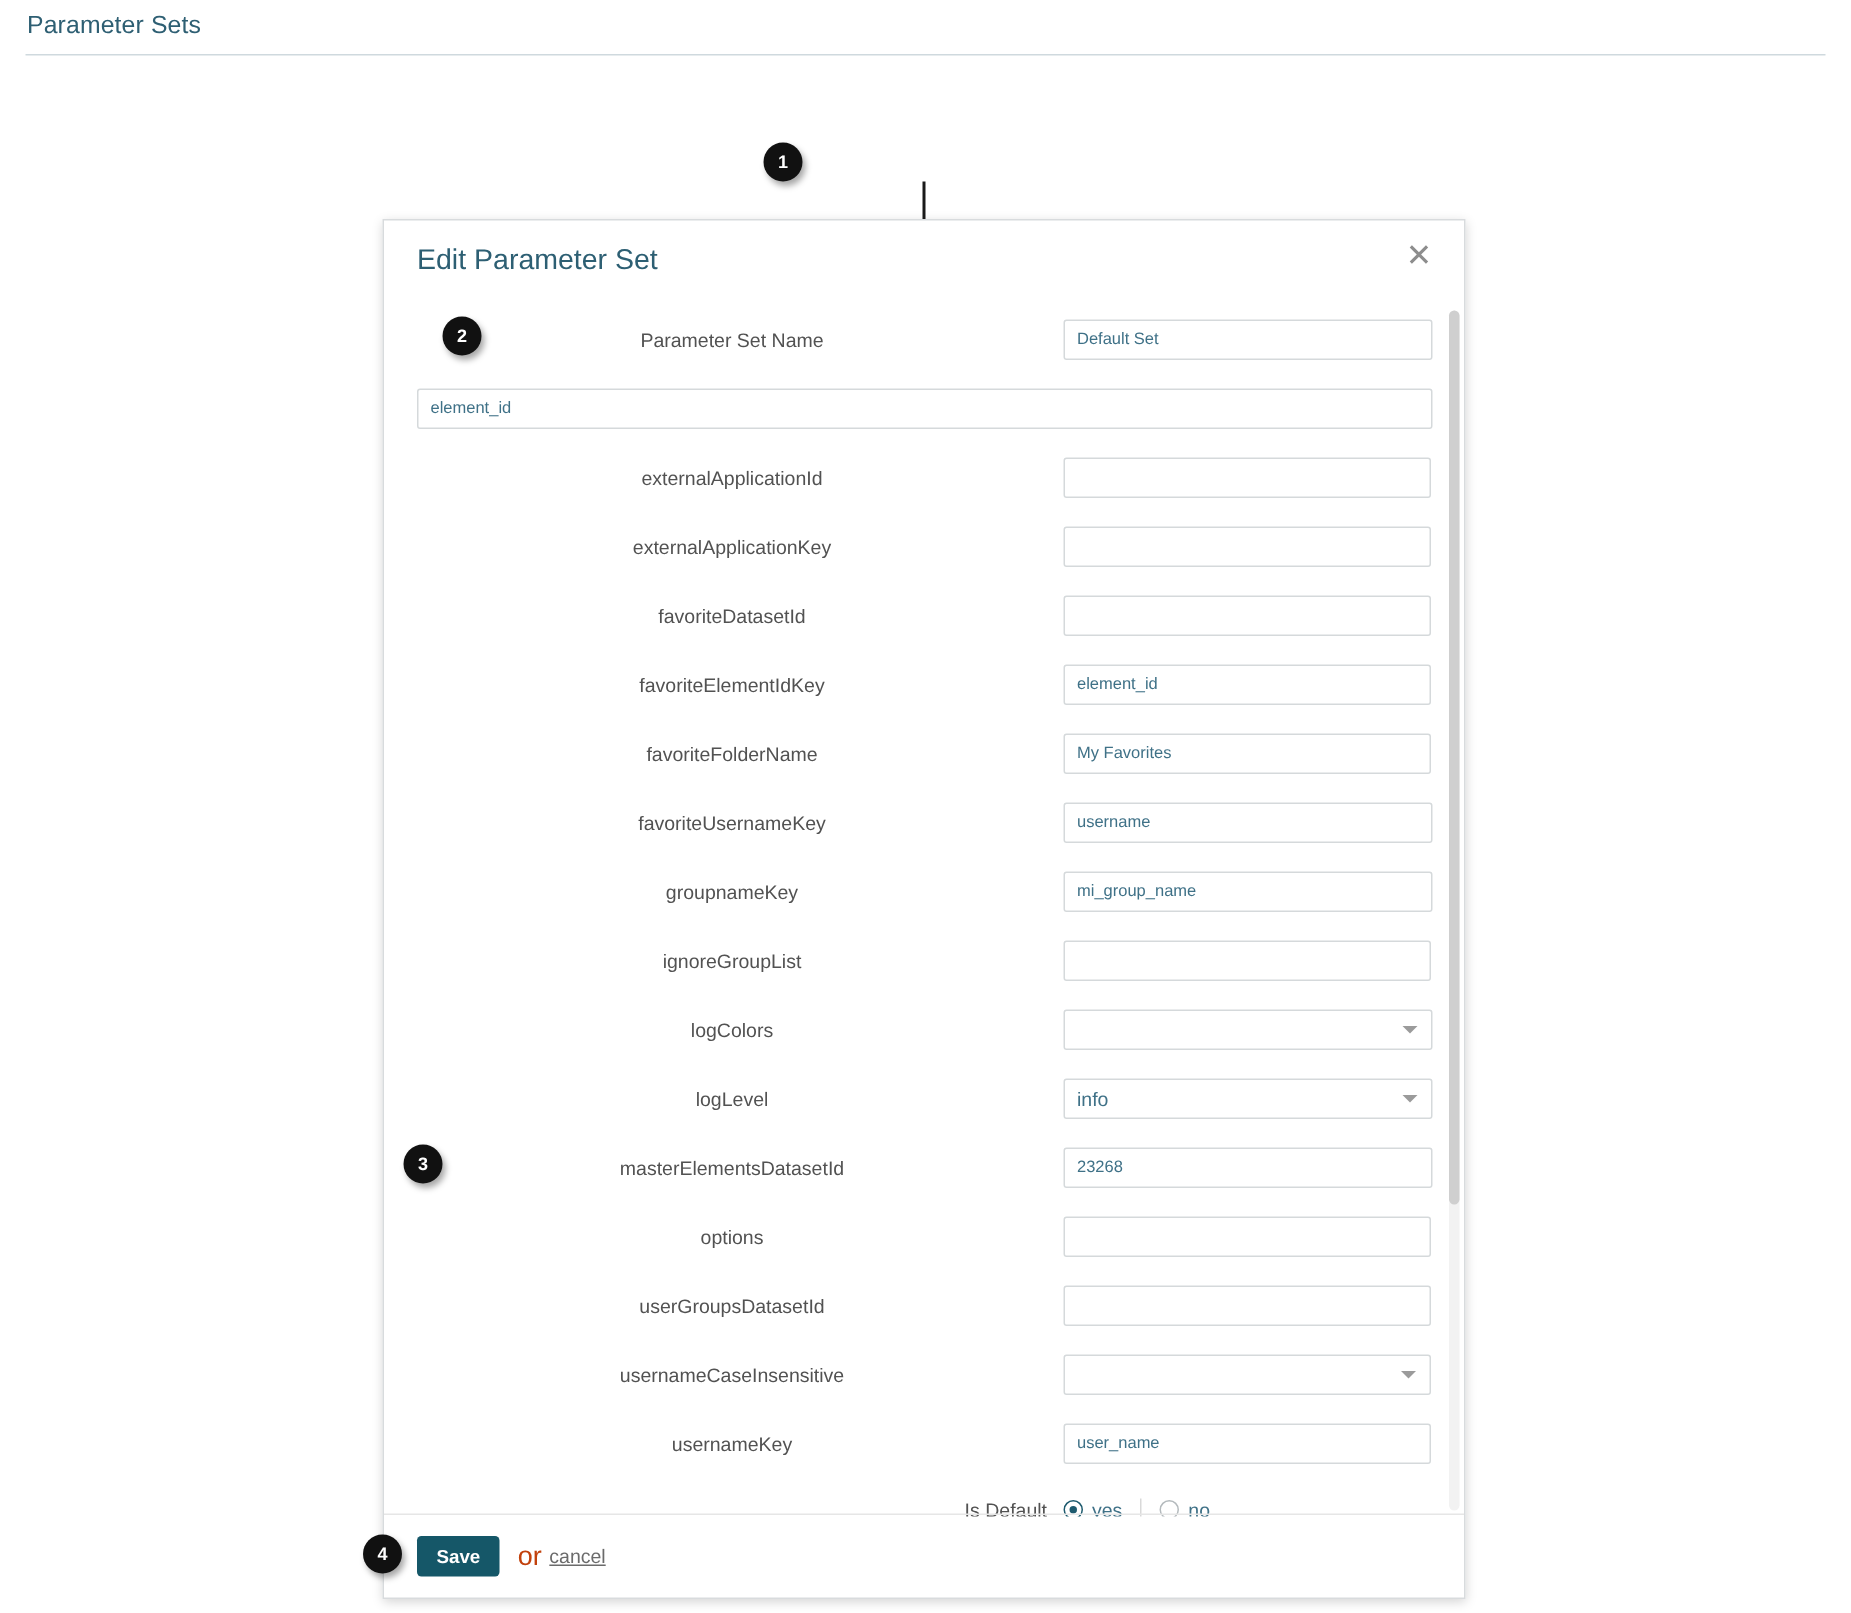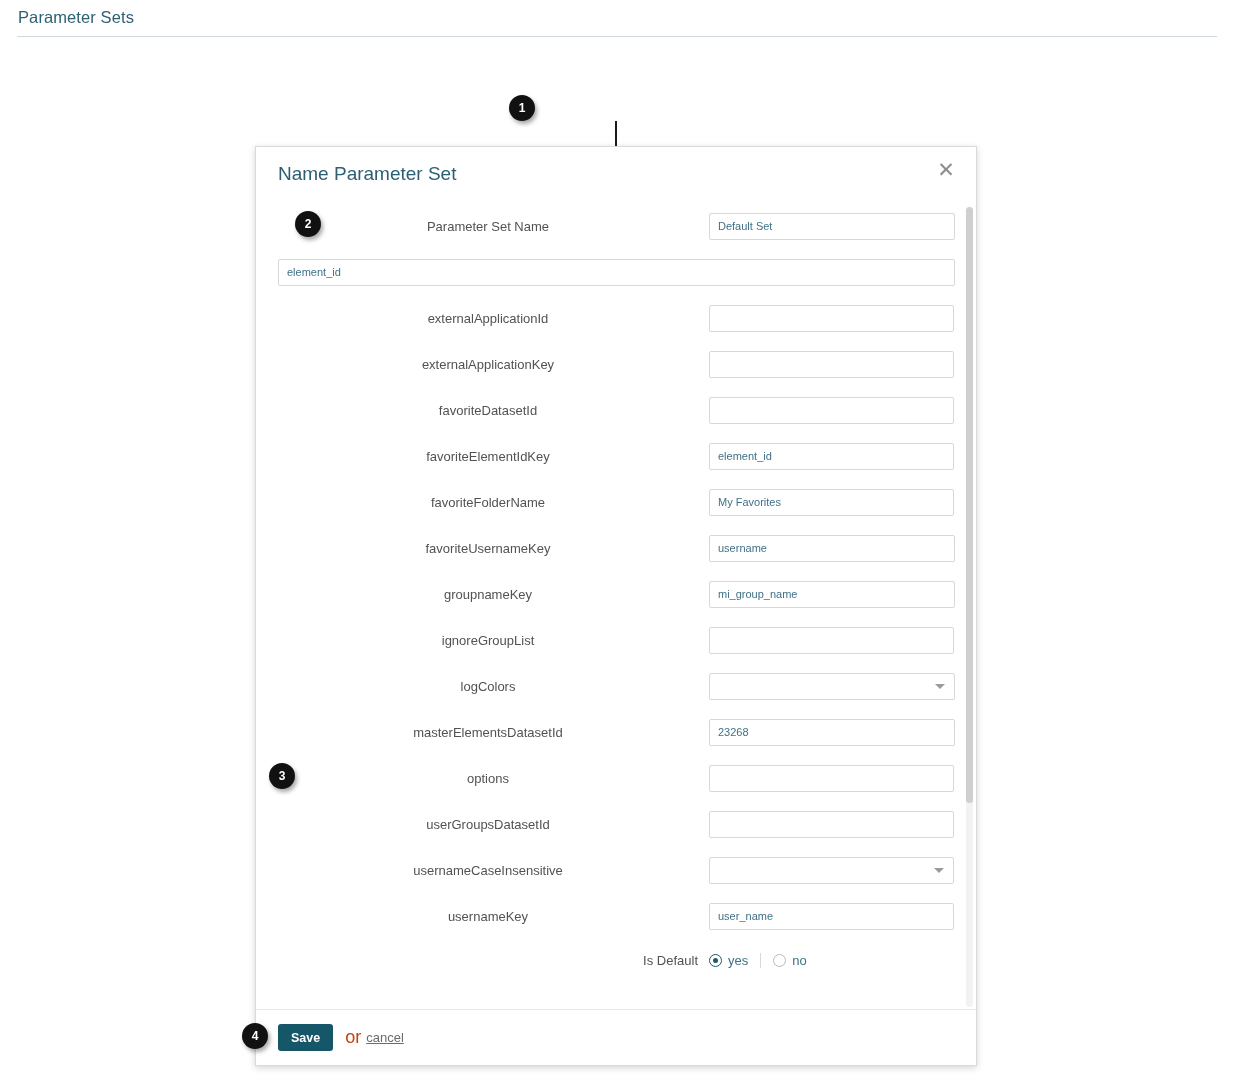--- a/index.html
+++ b/index.html
@@ -295,21 +295,21 @@
 <div class="page">
 
   <div class="page-title">Parameter Sets</div>
   <div class="title-rule"></div>
 
 
   <div class="arrow-line"></div>
   <div class="arrow-head"></div>
 
   <div class="dialog">
-    <div class="dialog-title">Name Parameter Set</div>
+    <div class="dialog-title">Edit Parameter Set</div>
     <div class="close-icon">✕</div>
 
     <div class="dialog-body">
 
       <div class="row wide">
         <div class="lbl">Parameter Set Name</div>
         <div class="ctl"><input class="txt" type="text" value="Default Set" style=""></div>
       </div>
 
       <div class="row wide">
@@ -359,20 +359,29 @@
       <div class="row wide">
         <div class="lbl">logColors</div>
         <div class="ctl">
           <div class="sel">
             <span></span>
             <span class="caret"></span>
           </div>
         </div>
       </div>
 
+      <div class="row wide">
+        <div class="lbl">logLevel</div>
+        <div class="ctl">
+          <div class="sel">
+            <span>info</span>
+            <span class="caret"></span>
+          </div>
+        </div>
+      </div>
 
       <div class="row wide">
         <div class="lbl">masterElementsDatasetId</div>
         <div class="ctl"><input class="txt" type="text" value="23268" style=""></div>
       </div>
 
       <div class="row">
         <div class="lbl">options</div>
         <div class="ctl"><input class="txt" type="text" value="" style=""></div>
       </div>

